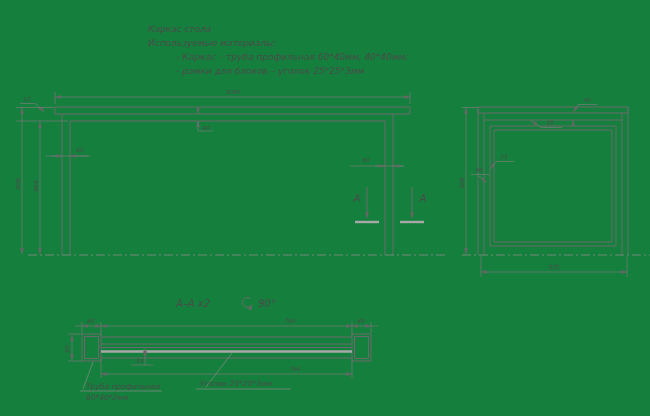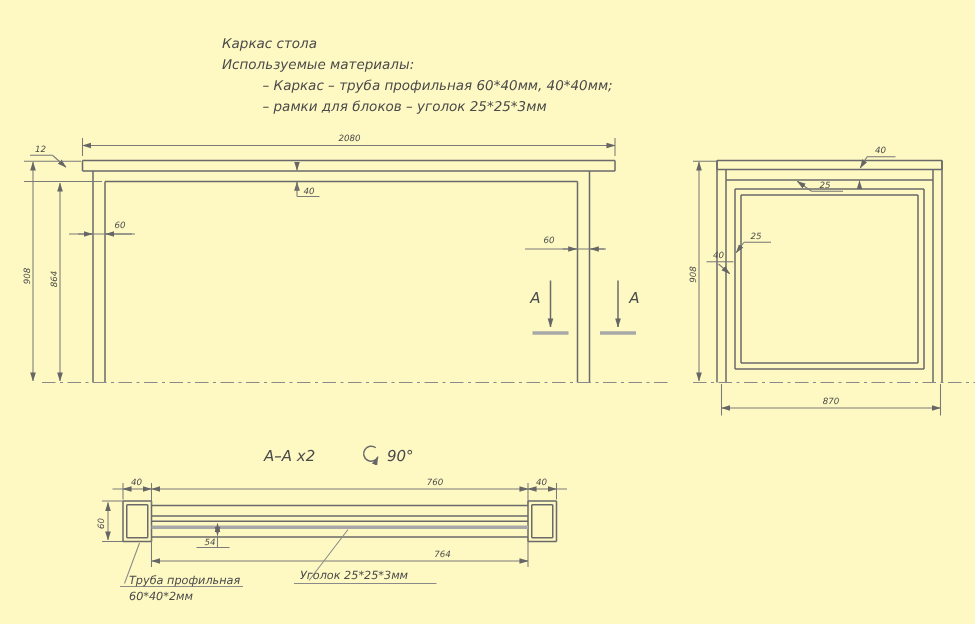--- a/index.html
+++ b/index.html
@@ -1,16 +1,16 @@
 <!DOCTYPE html>
 <html><head>
 <meta charset="utf-8">
 <style>
   html,body{margin:0;padding:0;background:#fff;}
-  .canvas{position:relative;width:650px;height:416px;background:#fef9c3;overflow:hidden;
+  .canvas{position:relative;width:650px;height:416px;background:#15803d;overflow:hidden;
           font-family:"DejaVu Sans",sans-serif;}
   svg{position:absolute;left:0;top:0;}
   .ln{stroke:#6a6a6a;stroke-width:1;fill:none;}
   .thin{stroke:#8a8a8a;stroke-width:0.7;fill:none;}
   .dim{stroke:#7a7a7a;stroke-width:0.7;fill:none;}
   .thick{stroke:#a8a8a8;stroke-width:2.4;fill:none;}
   .dash{stroke:#8a8a8a;stroke-width:0.8;fill:none;stroke-dasharray:9 3 2 3;}
   text{fill:#4a4a4a;font-style:italic;font-family:"DejaVu Sans",sans-serif;}
   .note{font-size:9px;}
   .dt{font-size:5.8px;}

